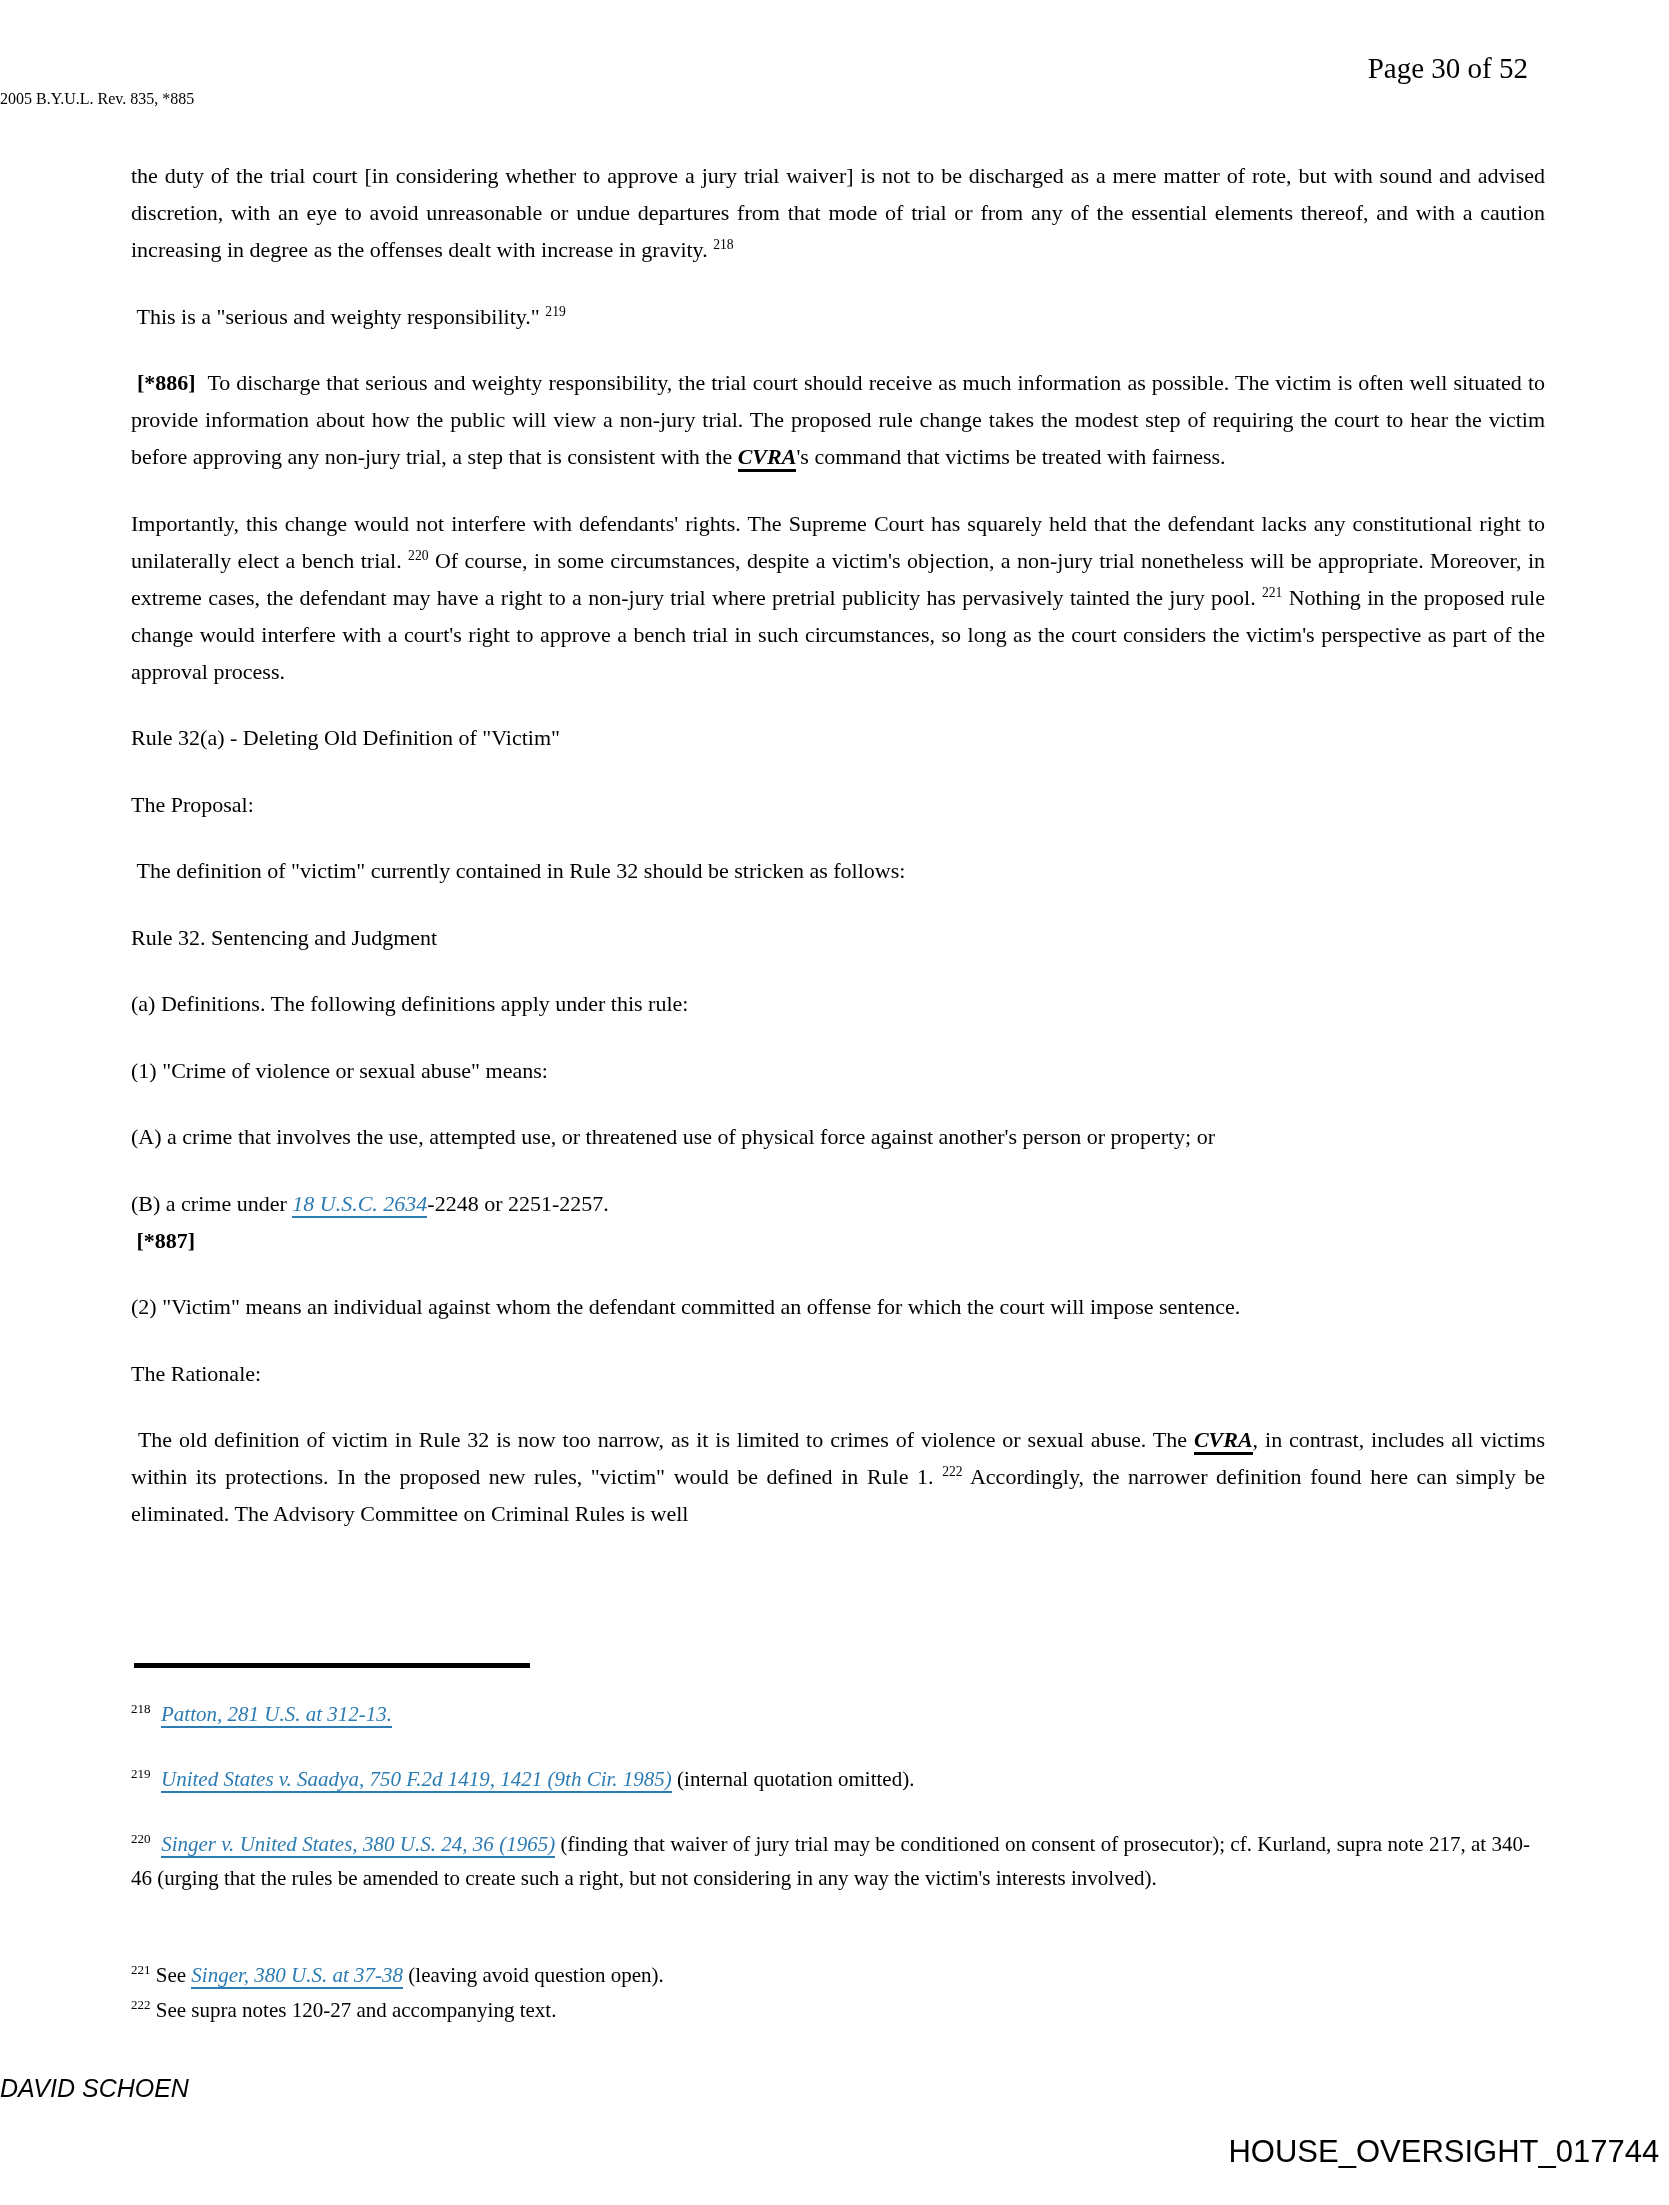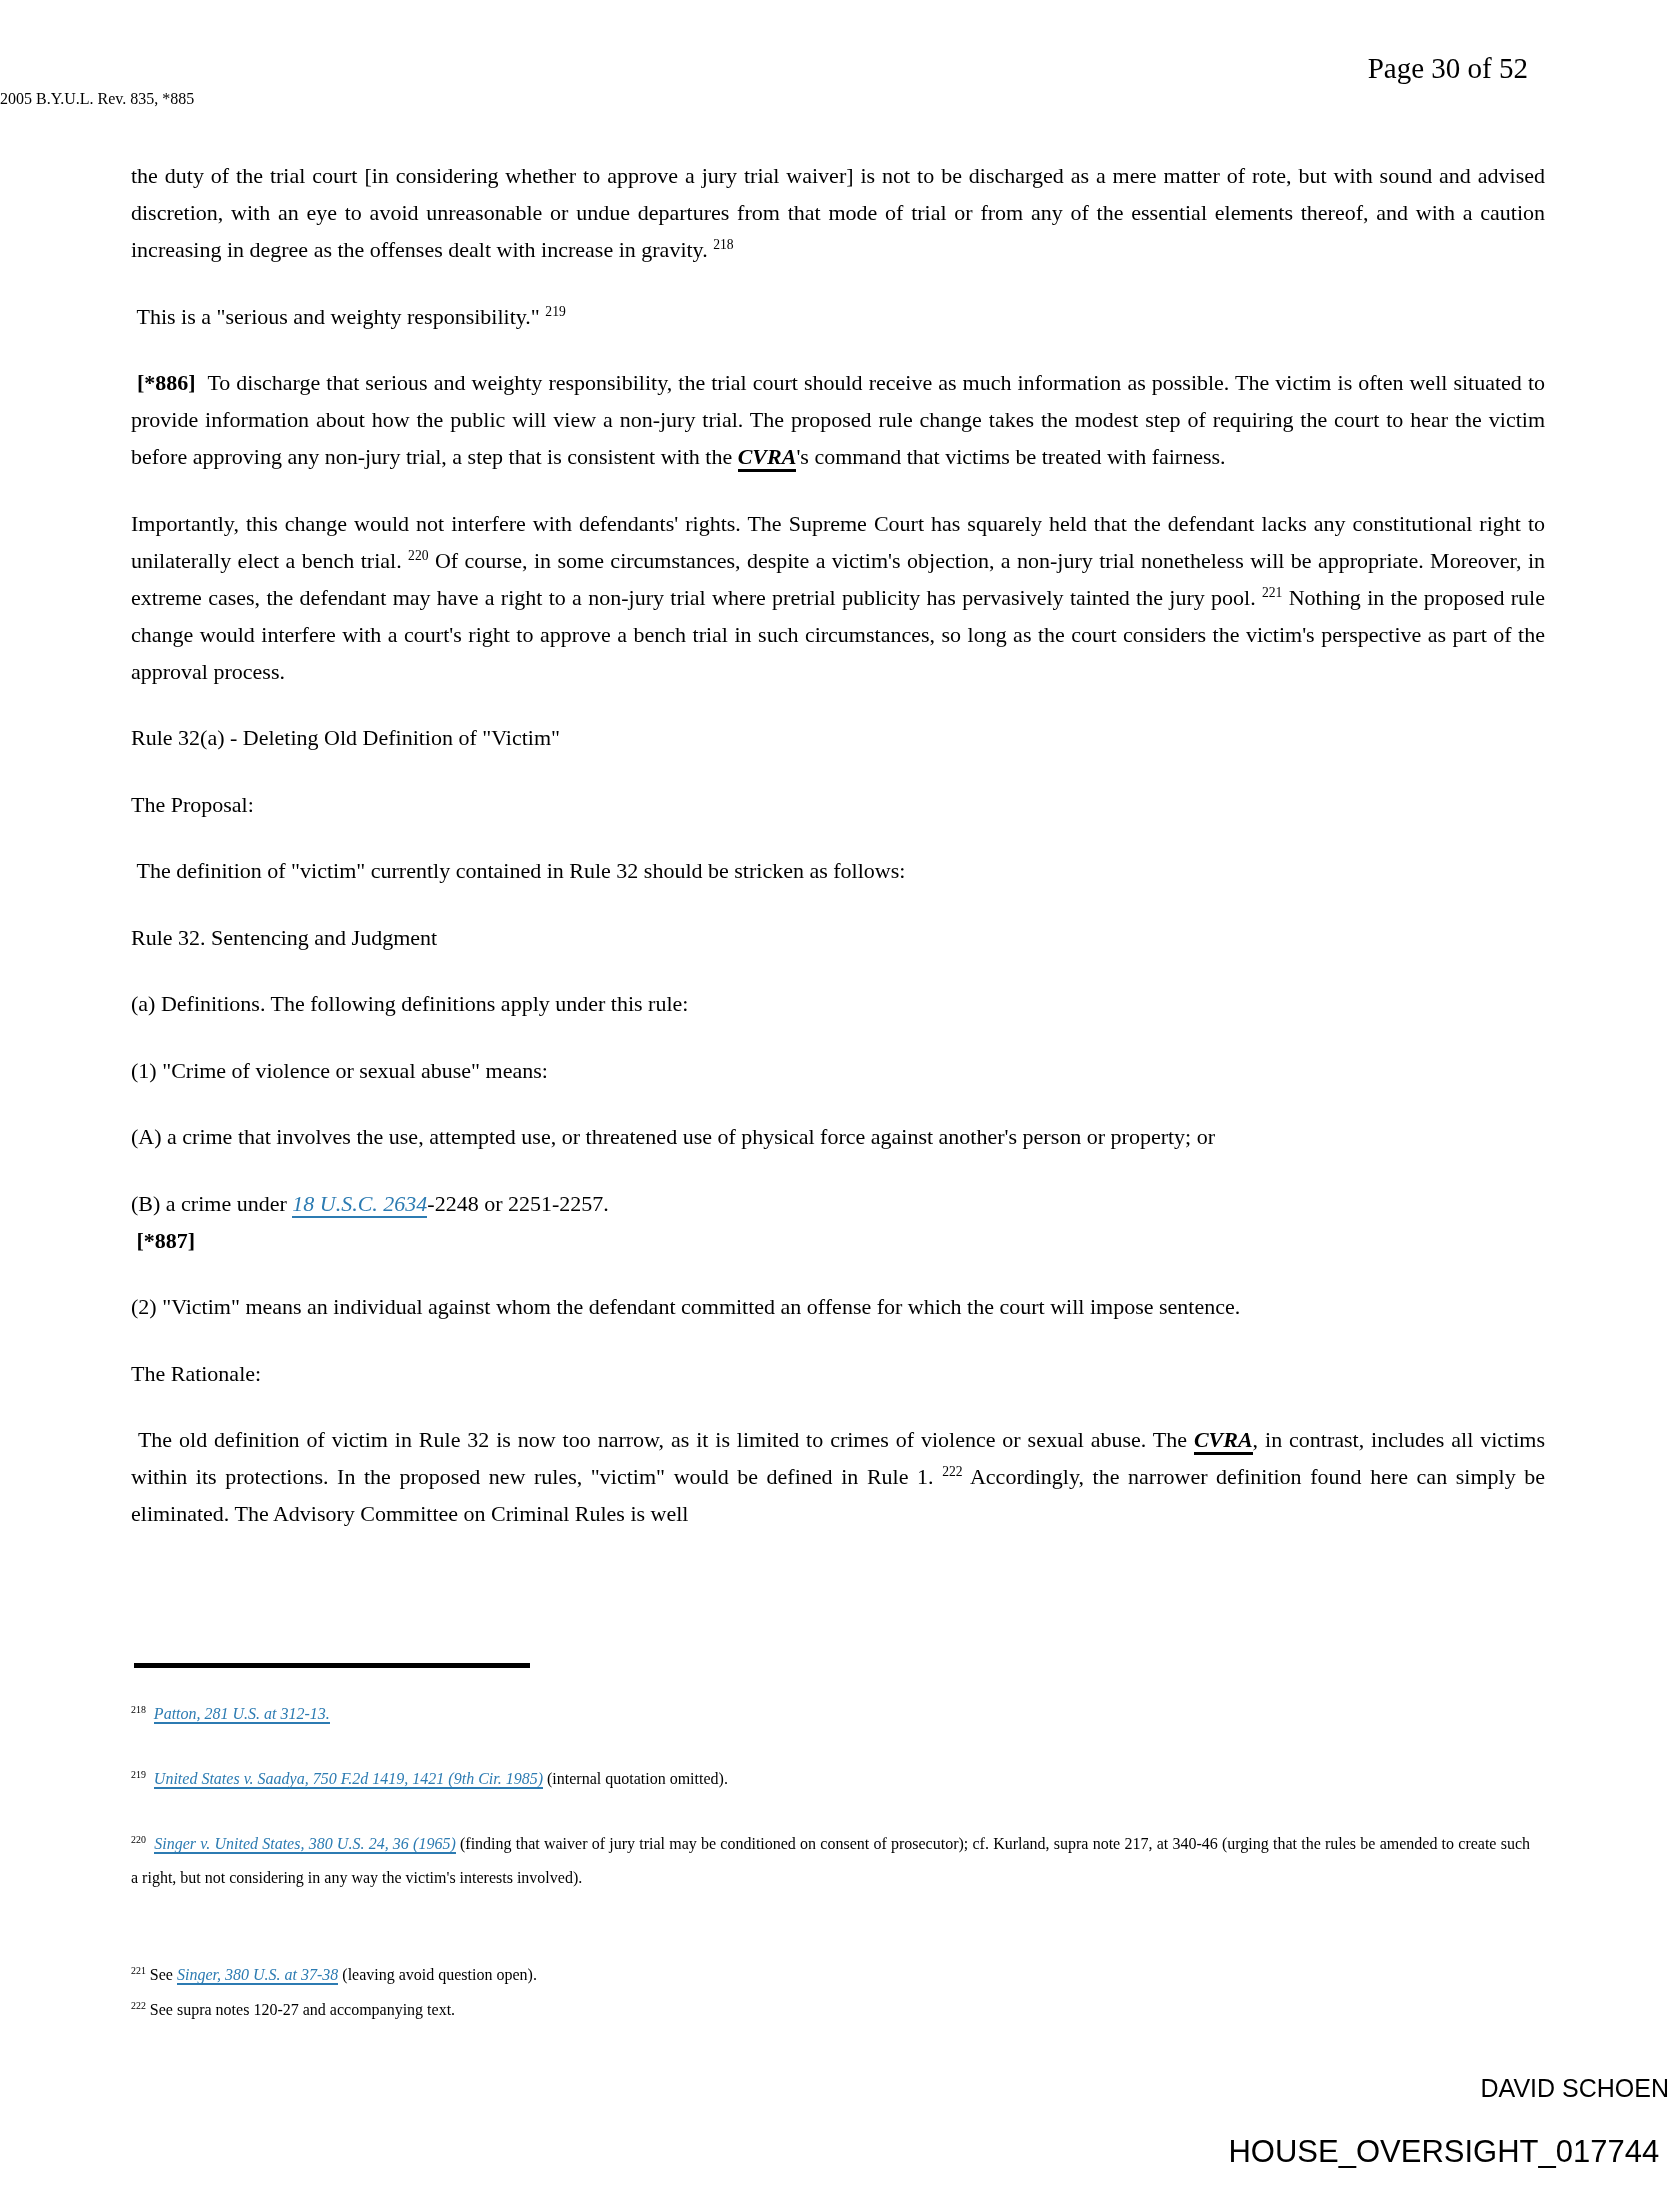--- a/index.html
+++ b/index.html
@@ -32,21 +32,21 @@
     left:131px;
     width:1414px;
   }
   .para{
     margin:0 0 29.5px 0;
     font-size:22px;
     line-height:37px;
     text-align:justify;
   }
   .footnotes .para{
-    font-size:16px;
+    font-size:21px;
     line-height:34px;
     margin:0 15px 31px 0;
     text-align:justify;
   }
   
   .footnotes .para:nth-child(3){margin-bottom:63px;}
   .footnotes .para:nth-child(4){margin-bottom:1.3px;}
   .footnotes .para:last-child{margin-bottom:0;}
   .seg-plain{}
   .seg-bold{font-weight:bold;margin-top:16px;}
@@ -78,23 +78,24 @@
     position:absolute;
     top:1697px;
     left:131px;
     width:1414px;
   }
   .footer-name{
     position:absolute;
     top:2074px;
     left:0;
     width:100%;
-    text-align:right;
+    text-align:left;
     font-family:"Liberation Sans","DejaVu Sans",sans-serif;
     font-size:25px;
+    font-style:italic;
   }
   .bates{
     position:absolute;
     top:2134px;
     right:9.8px;
     font-family:"Liberation Sans","DejaVu Sans",sans-serif;
     font-size:31px;
   }
 </style>
 </head>

